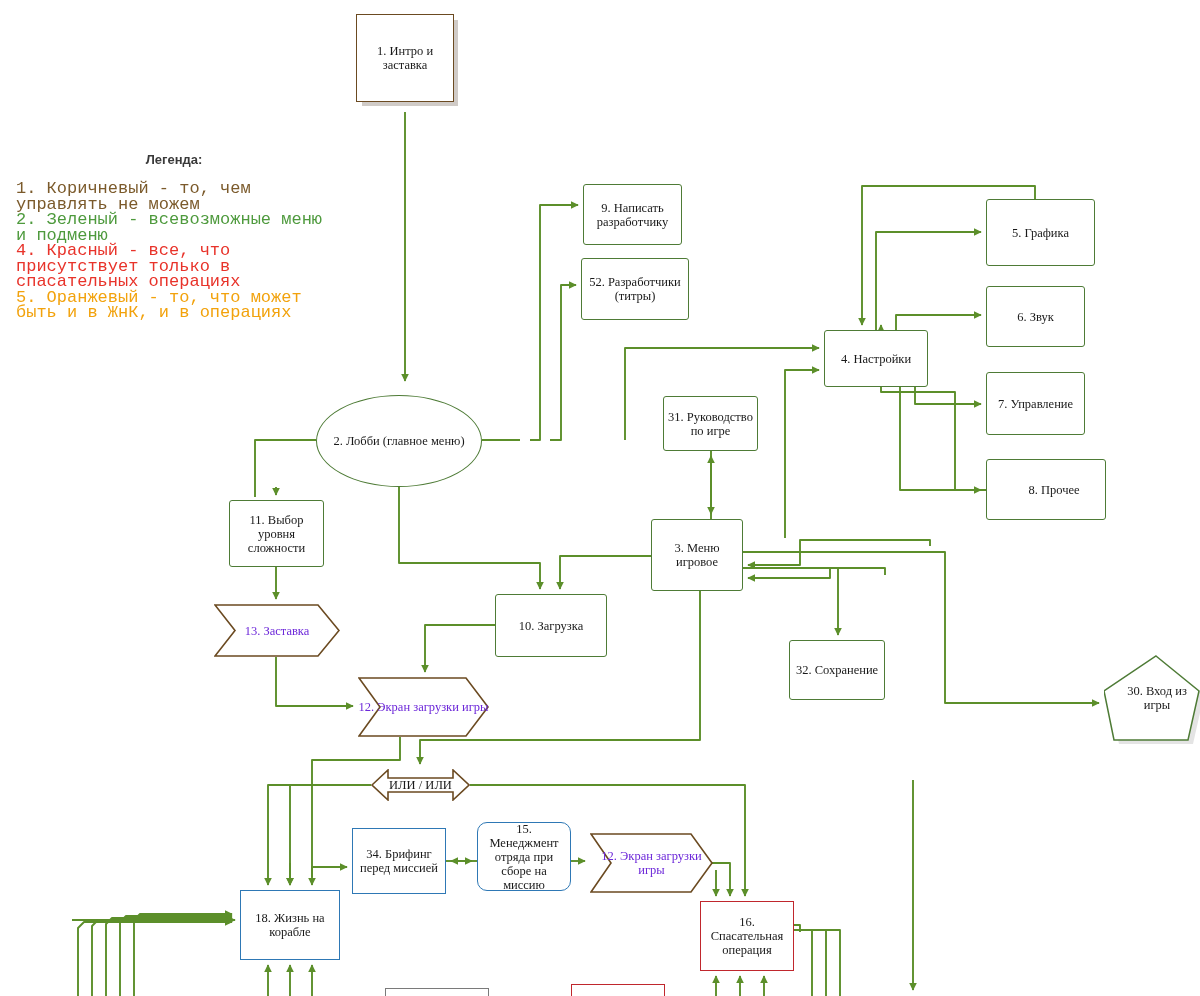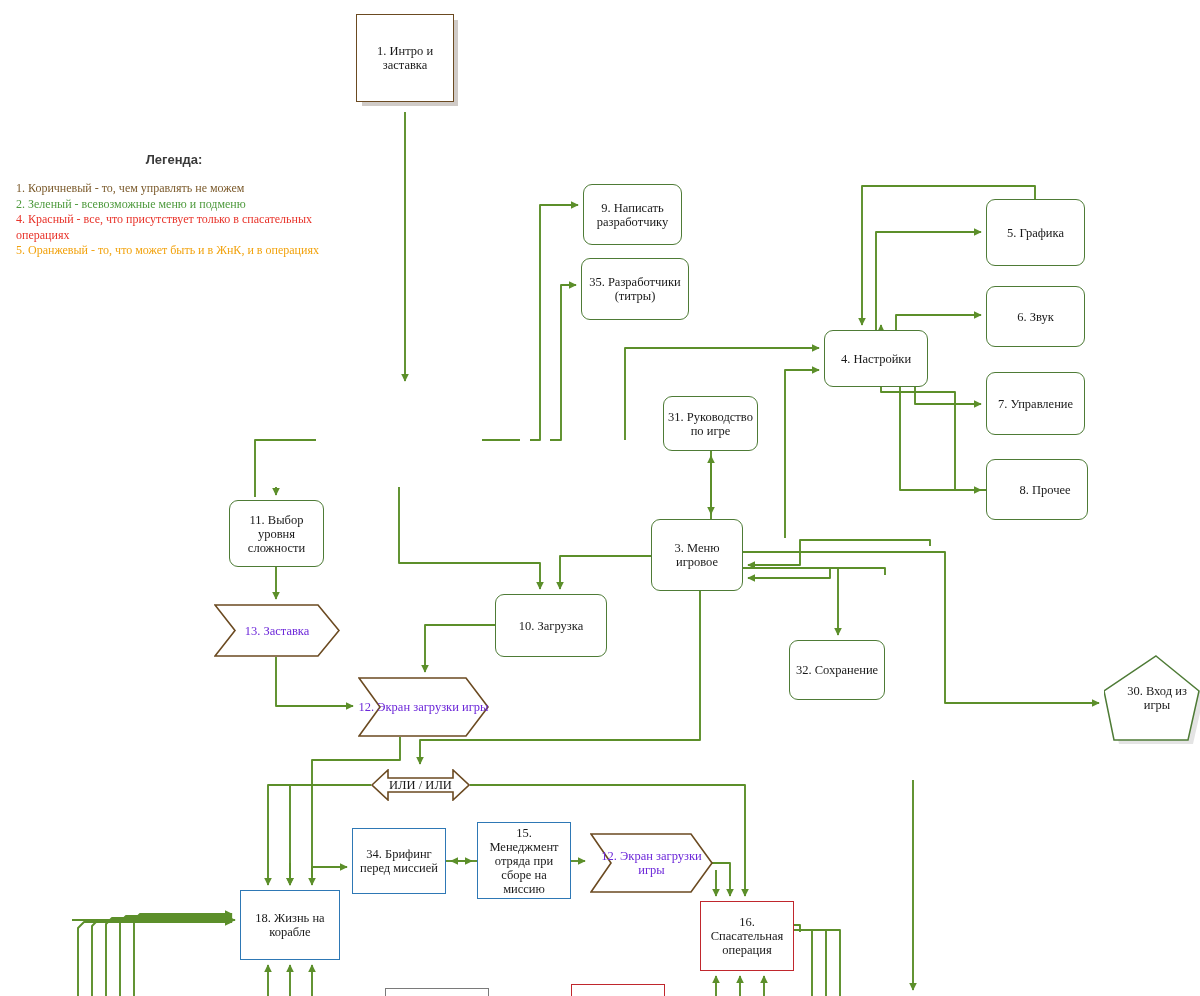--- a/index.html
+++ b/index.html
@@ -12,33 +12,33 @@
 
   
   .legend{position:absolute;left:16px;top:152px;width:310px;}
   .legend-title{
     font-family:"Liberation Sans","DejaVu Sans",sans-serif;
     font-weight:bold;font-size:13px;color:#3a3a3a;
     text-align:center;margin:0 0 14px 0;padding-left:6px;
   }
   .legend ul{list-style:none;margin:0;padding:0;}
   .legend li{
-    font-family:Liberation Serif, serif;
-    font-size:12px;line-height:15.5px;white-space:normal;
+    font-family:Liberation Mono, monospace;
+    font-size:17px;line-height:15.5px;white-space:normal;
   }
 
   
   .node{
     position:absolute;box-sizing:border-box;background:#ffffff;
     display:flex;align-items:center;justify-content:center;text-align:center;
     font-size:12.5px;line-height:14px;color:#1a1a1a;z-index:3;
   }
   .node span{display:block;padding:0 4px;}
 
-  .n-green{border:1.4px solid #4e7b36;border-radius:9px;}
+  .n-green{border:1.4px solid #4e7b36;border-radius:3px;}
   .n-blue{border:1.7px solid #2e78b5;border-radius:0;}
   .n-red{border:1.7px solid #c0272d;border-radius:0;}
   .n-brownbox{
     border:1.6px solid #6b4a21;border-radius:0;
     box-shadow:5px 5px 0 -1px rgba(150,140,130,.45);
   }
 
   
   .chev{
     position:absolute;z-index:3;
@@ -188,47 +188,50 @@
 
   <div class="node n-brownbox" style="left:356px;top:14px;width:98px;height:88px;">
     <span>1. Интро и заставка</span>
   </div>
 
   <div class="node n-green" style="left:583px;top:184px;width:99px;height:61px;">
     <span>9. Написать разработчику</span>
   </div>
 
   <div class="node n-green" style="left:581px;top:258px;width:108px;height:62px;">
-    <span>35. Разработчики (титры)</span>
-  </div>
-
-  <div class="node n-green" style="left:986px;top:199px;width:99px;height:67px;">
+    <span>52. Разработчики (титры)</span>
+  </div>
+
+  <div class="node n-green" style="left:986px;top:199px;width:109px;height:67px;">
     <span>5. Графика</span>
   </div>
 
   <div class="node n-green" style="left:986px;top:286px;width:99px;height:61px;">
     <span>6. Звук</span>
   </div>
 
   <div class="node n-green" style="left:986px;top:372px;width:99px;height:63px;">
     <span>7. Управление</span>
   </div>
 
-  <div class="node n-green" style="left:986px;top:459px;width:102px;height:61px;padding-left:16px;">
+  <div class="node n-green" style="left:986px;top:459px;width:120px;height:61px;padding-left:16px;">
     <span>8. Прочее</span>
   </div>
 
   <div class="node n-green" style="left:824px;top:330px;width:104px;height:57px;">
     <span>4. Настройки</span>
   </div>
 
   <div class="node n-green" style="left:663px;top:396px;width:95px;height:55px;">
     <span>31. Руководство по игре</span>
   </div>
 
+  <div class="node" style="left:316px;top:395px;width:166px;height:92px;border:1.4px solid #4e7b36;border-radius:50%;">
+    <span>2. Лобби (главное меню)</span>
+  </div>
 
   <div class="node n-green" style="left:651px;top:519px;width:92px;height:72px;">
     <span>3. Меню игровое</span>
   </div>
 
   <div class="node n-green" style="left:229px;top:500px;width:95px;height:67px;">
     <span>11. Выбор уровня сложности</span>
   </div>
 
   <div class="node n-green" style="left:495px;top:594px;width:112px;height:63px;">
@@ -265,21 +268,21 @@
     <svg class="dbl-bg" viewBox="0 0 99 32" preserveAspectRatio="none">
       <polygon points="1,16 17,1 17,9 82,9 82,1 98,16 82,31 82,23 17,23 17,31" fill="#fff" stroke="#6b4a21" stroke-width="1.6" stroke-linejoin="miter"></polygon>
     </svg>
     <span>ИЛИ / ИЛИ</span>
   </div>
 
   <div class="node n-blue" style="left:352px;top:828px;width:94px;height:66px;">
     <span>34. Брифинг перед миссией</span>
   </div>
 
-  <div class="node n-blue" style="left:477px;top:822px;width:94px;height:77px;">
+  <div class="node n-blue" style="left:477px;top:822px;width:94px;height:69px;border-radius:10px;">
     <span>15. Менеджмент отряда при сборе на миссию</span>
   </div>
 
   <div class="chev" style="left:590px;top:833px;width:123px;height:60px;">
     <svg class="chev-bg" viewBox="0 0 123 60" preserveAspectRatio="none">
       <polygon points="1,1 101,1 122,30 101,59 1,59 21,30" fill="#fff" stroke="#6b4a21" stroke-width="1.6" stroke-linejoin="miter"></polygon>
     </svg>
     <span>12. Экран загрузки игры</span>
   </div>
 

